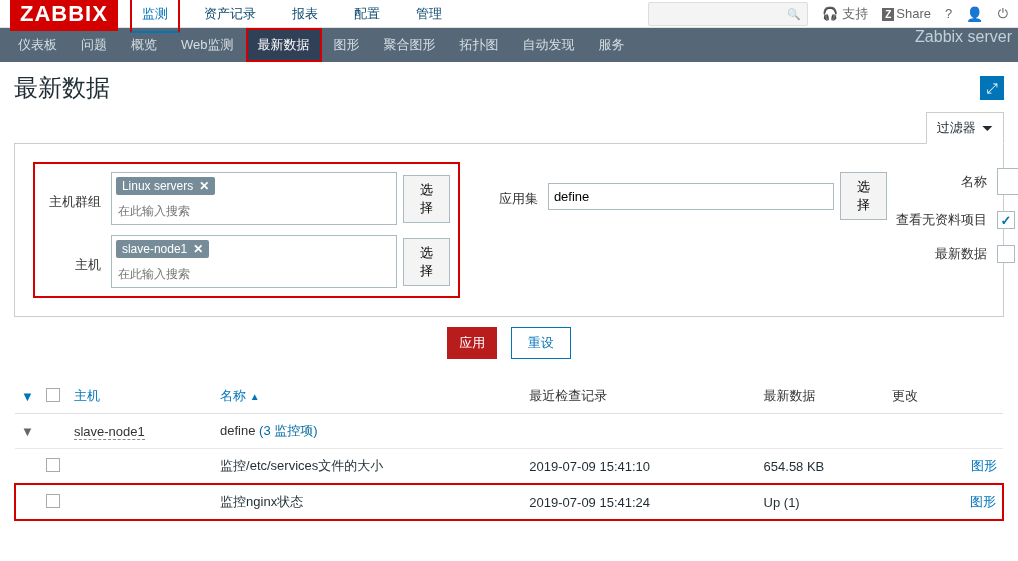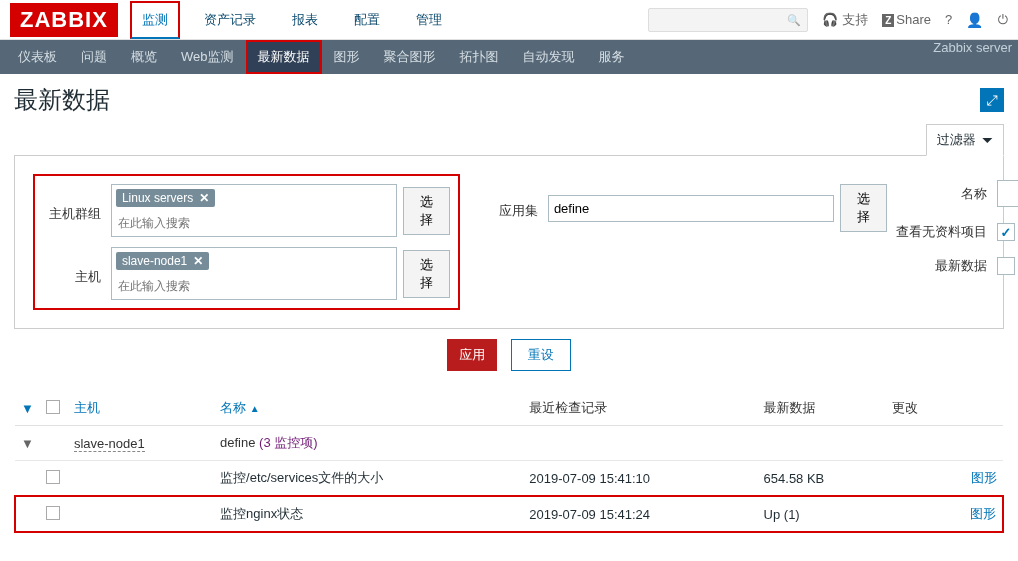--- a/index.html
+++ b/index.html
@@ -1,33 +1,33 @@
 <!DOCTYPE html>
 <html><head>
 <meta charset="utf-8">
 <style>
 * { box-sizing: border-box; margin: 0; padding: 0; }
 body { font-family: Arial, "Microsoft YaHei", sans-serif; font-size: 13px; color: #1f2c33; background: #fff; }
-.topbar { background: #fff; height: 40px; display: flex; align-items: center; padding: 0 10px; border-bottom: 1px solid #e0e0e0; }
+.topbar { background: #fff; height: 28px; display: flex; align-items: center; padding: 0 10px; border-bottom: 1px solid #e0e0e0; }
 .logo { background: #d40000; color: #fff; font-weight: bold; font-size: 22px; letter-spacing: 1px; padding: 4px 10px; margin-right: 12px; }
 .topnav { display: flex; gap: 12px; }
 .topnav-item { padding: 10px 12px; color: #0c4a6e; cursor: pointer; }
 .topnav-item.active { color: #0275b8; border: 2px solid #d40000; border-bottom: 2px solid #0275b8; padding: 8px 10px; }
 .topright { margin-left: auto; display: flex; align-items: center; gap: 14px; color: #666; }
 .search-box { width: 160px; height: 24px; background: #f4f4f4; border: 1px solid #ddd; border-radius: 2px; display: flex; align-items: center; justify-content: flex-end; padding-right: 6px; }
 .headphone-icon::before { content: "🎧"; }
 .user-icon::before { content: "👤"; font-size: 14px; }
 .power-icon::before { content: "⏻"; }
 .search-icon::before { content: "🔍"; font-size: 11px; opacity: 0.5; }
 .share-badge { background: #666; color: #fff; font-size: 10px; padding: 1px 3px; font-weight: bold; margin-right: 2px; }
 .subbar { background: #566877; height: 34px; display: flex; align-items: flex-start; padding: 0 6px; }
 .subnav { display: flex; }
 .subnav-item { color: #d6dee4; padding: 8px 12px; cursor: pointer; font-size: 13px; }
 .subnav-item.active { background: #304157; color: #fff; border: 2px solid #d40000; padding: 6px 10px; }
-.subright { margin-left: auto; color: #c4d0d9; font-size: 13px; }
+.subright { margin-left: auto; color: #c4d0d9; font-size: 16px; }
 .content { padding: 10px 14px; max-width: 1018px; }
 .page-header { display: flex; align-items: center; margin-bottom: 8px; }
 .page-title { font-size: 24px; font-weight: normal; color: #1f2c33; }
 .fullscreen-btn { margin-left: auto; width: 24px; height: 24px; background: #0275b8; color: #fff; display: flex; align-items: center; justify-content: center; cursor: pointer; font-size: 14px; }
 .filter-tab-row { display: flex; justify-content: flex-end; border-bottom: 1px solid #ccc; margin-bottom: 0; }
 .filter-tab { background: #fff; border: 1px solid #ccc; border-bottom: 1px solid #fff; padding: 6px 10px; margin-bottom: -1px; display: flex; align-items: center; gap: 6px; cursor: pointer; }
 .funnel-icon { font-size: 14px; }
 .filter-panel { border: 1px solid #ccc; border-top: none; padding: 18px; display: flex; }
 .filter-left { border: 2px solid #d40000; padding: 8px; margin-right: 20px; }
 .filter-row { display: flex; align-items: center; margin-bottom: 10px; }
@@ -50,21 +50,21 @@
 .data-table { width: 100%; border-collapse: collapse; margin-top: 10px; }
 .data-table th { text-align: left; padding: 8px 6px; color: #0275b8; font-weight: normal; border-bottom: 1px solid #e0e0e0; font-size: 13px; }
 .data-table th.black { color: #333; }
 .data-table td { padding: 8px 6px; border-bottom: 1px solid #e8e8e8; font-size: 13px; }
 .sort-arrow { font-size: 10px; }
 .expand-col { width: 22px; text-align: center; color: #666; }
 .check-col { width: 28px; }
 .checkbox-cell { width: 14px; height: 14px; border: 1px solid #aaa; display: inline-block; cursor: pointer; }
 .host-link { color: #333; border-bottom: 1px dashed #888; }
 .app-name { color: #333; }
-.app-count { color: #701a75; }
+.app-count { color: #0369a1; }
 .link-cell { color: #0275b8; cursor: pointer; text-align: right; }
 .highlight-row td { border-top: 2px solid #d40000; border-bottom: 2px solid #d40000; }
 .highlight-row td:first-child { border-left: 2px solid #d40000; }
 .highlight-row td:last-child { border-right: 2px solid #d40000; }
 </style>
 </head>
 <body>
 
 <div class="topbar">
   <div class="logo">ZABBIX</div>

